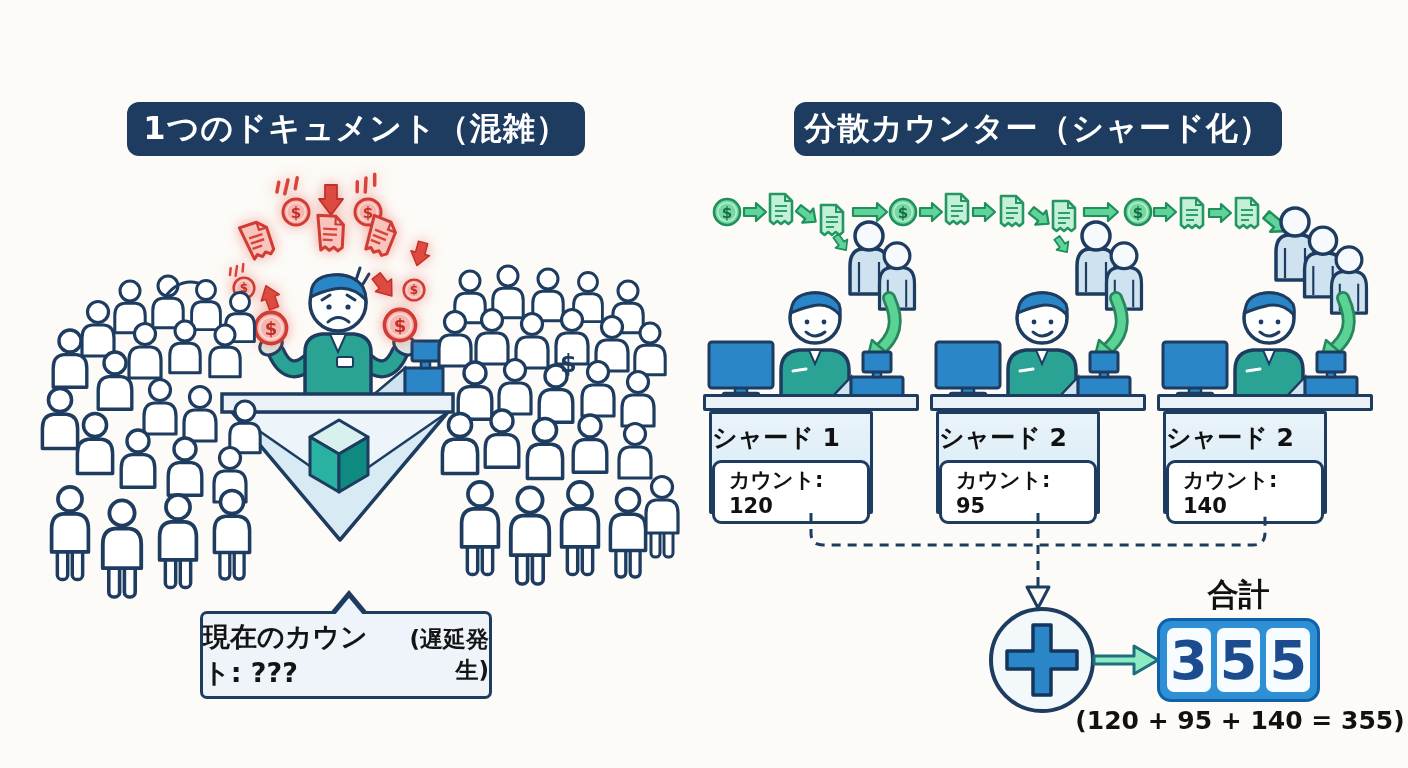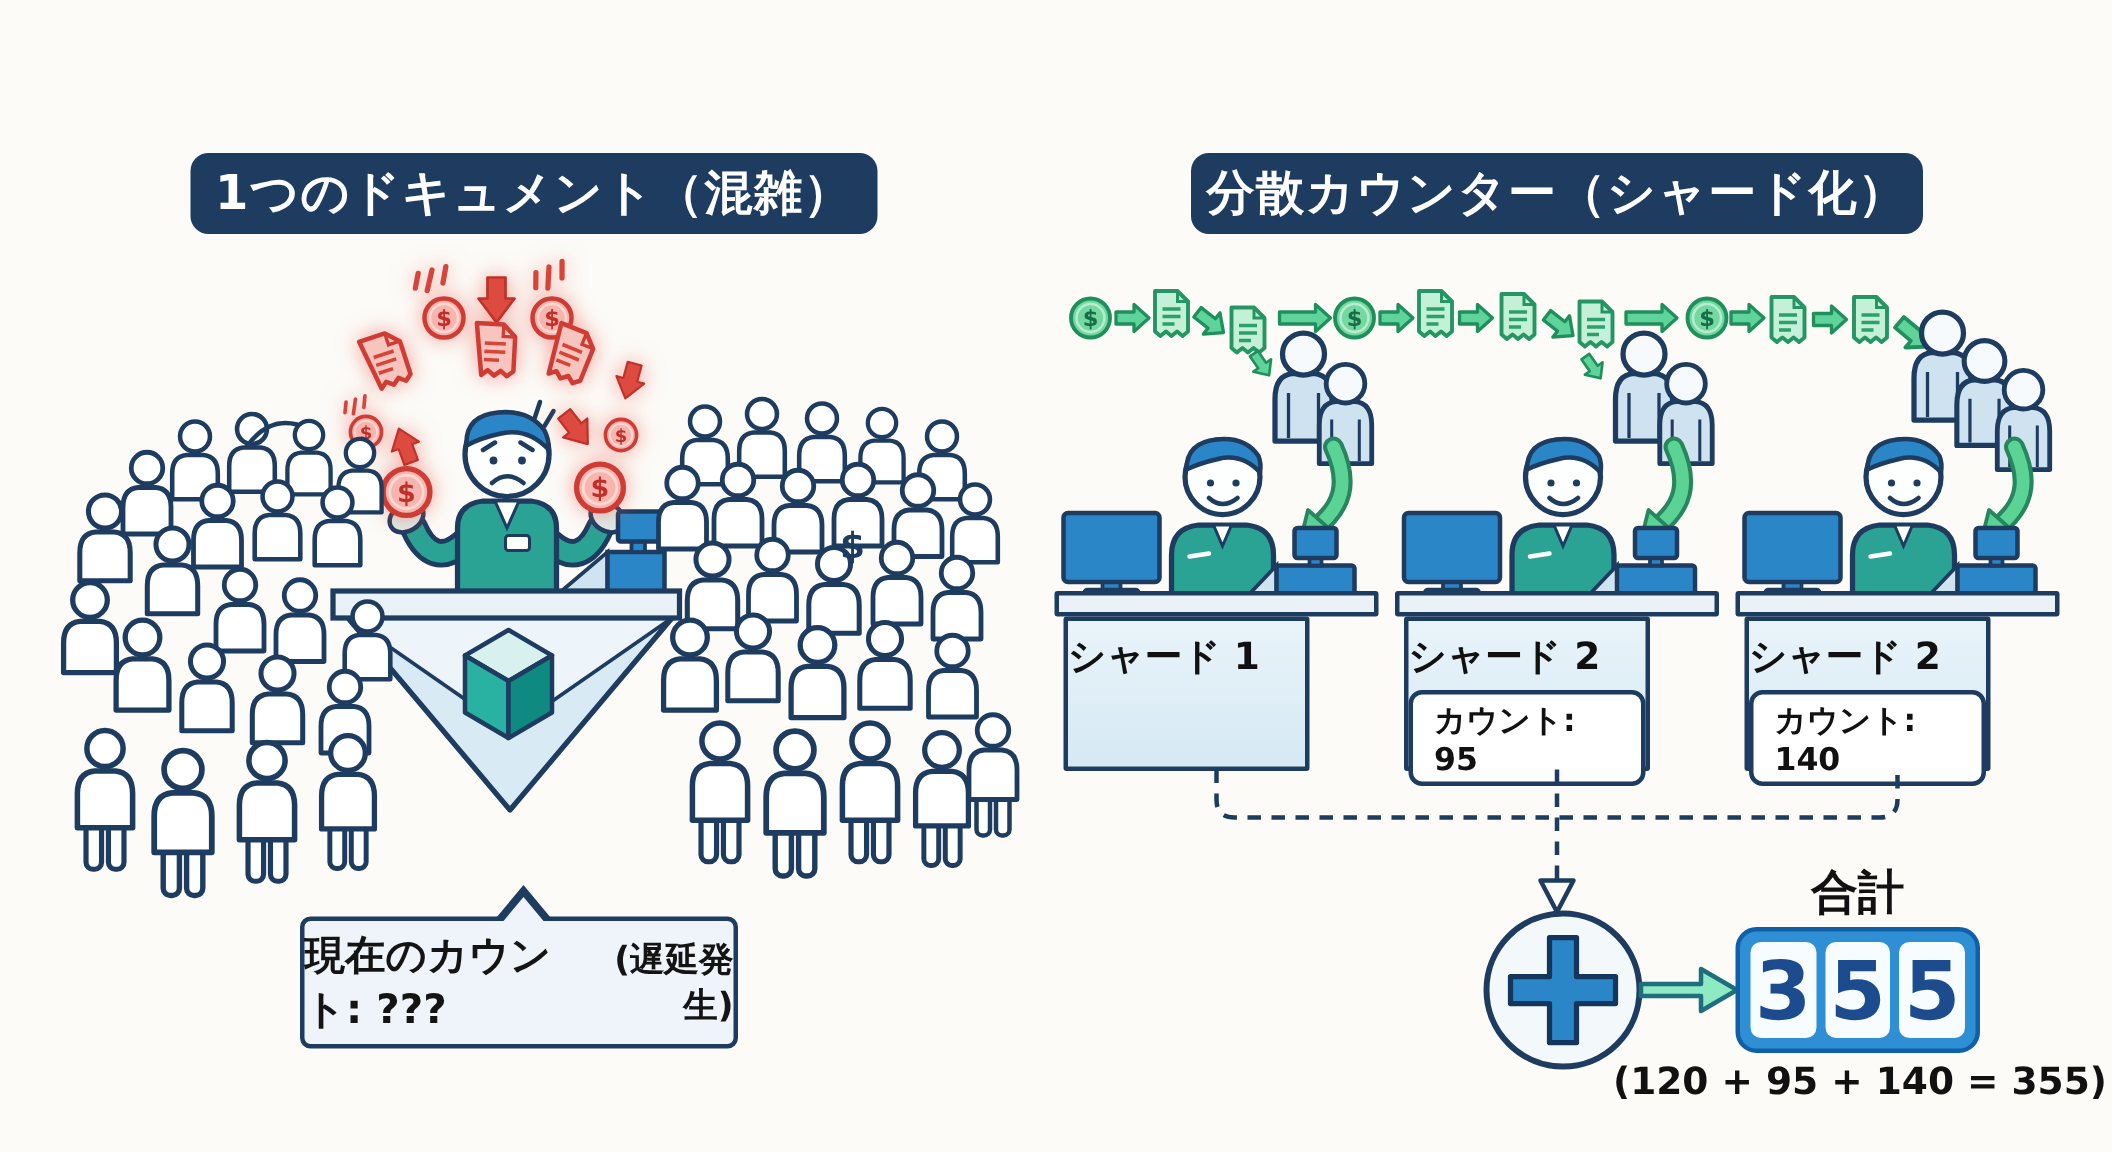--- a/index.html
+++ b/index.html
@@ -317,20 +317,21 @@
         <g>
           <polygon points="150,168 170,147 170,168" fill="#cfe4f0" stroke="#1d3c60" stroke-width="2.5"></polygon>
           <rect x="170" y="147" width="52" height="21" rx="2" fill="#2b86c8" stroke="#1d3c60" stroke-width="3"></rect>
           <rect x="192" y="141" width="8" height="6" fill="#2b86c8" stroke="#1d3c60" stroke-width="2.5"></rect>
           <rect x="182" y="122" width="28" height="20" rx="2" fill="#2b86c8" stroke="#1d3c60" stroke-width="3"></rect>
         </g>
       </svg>
       <div class="desk-bar"></div>
       <div class="desk-body">
         <div class="shard-label">シャード 1</div>
+        <div class="count-box">カウント: 120</div>
       </div>
     </div>
 
     <div class="station" style="left: 908px;">
       <svg class="scene" viewBox="0 0 260 175">
         <g class="queue-group">
             <use href="#sym-queue" xlink:href="#sym-queue" transform="translate(188,28) rotate(0) scale(1)"></use>
             <use href="#sym-queue" xlink:href="#sym-queue" transform="translate(216,46) rotate(0) scale(0.92)"></use>
           </g>
         <g>

